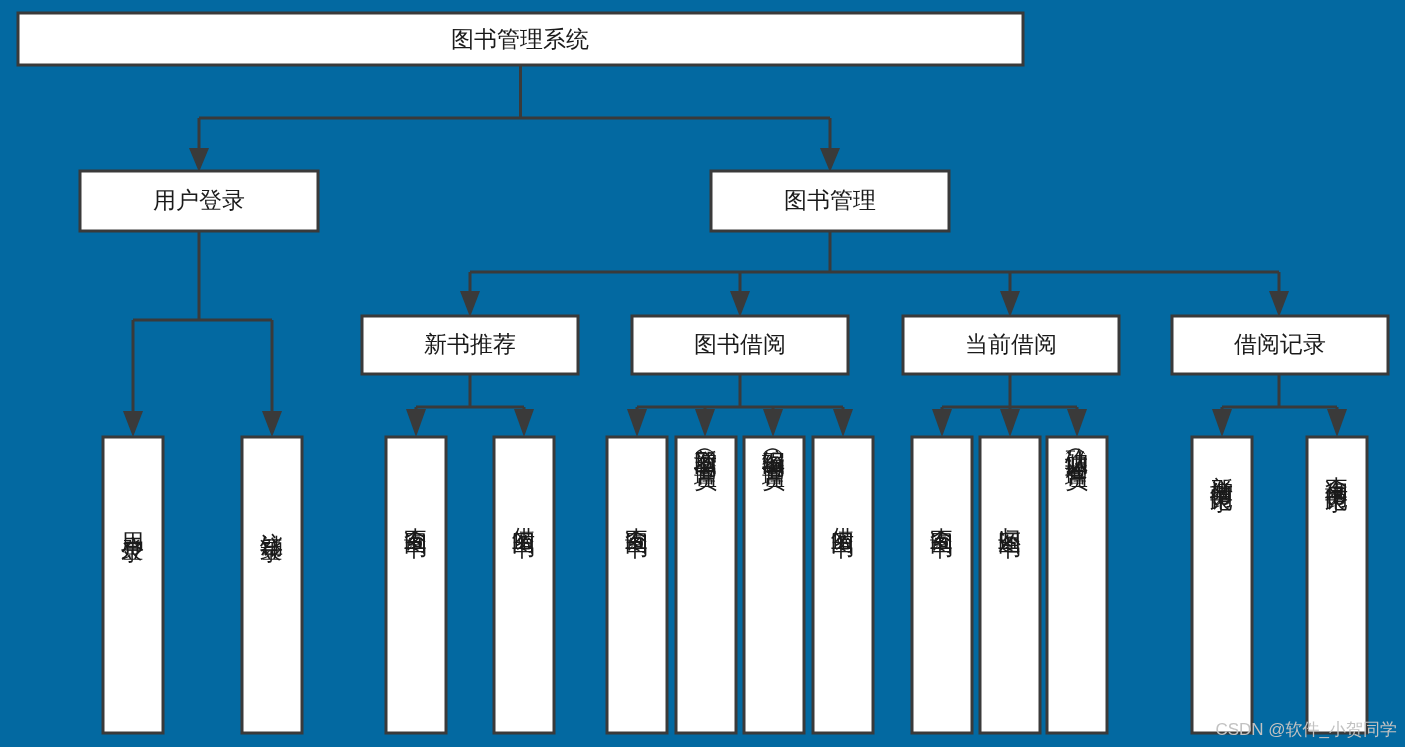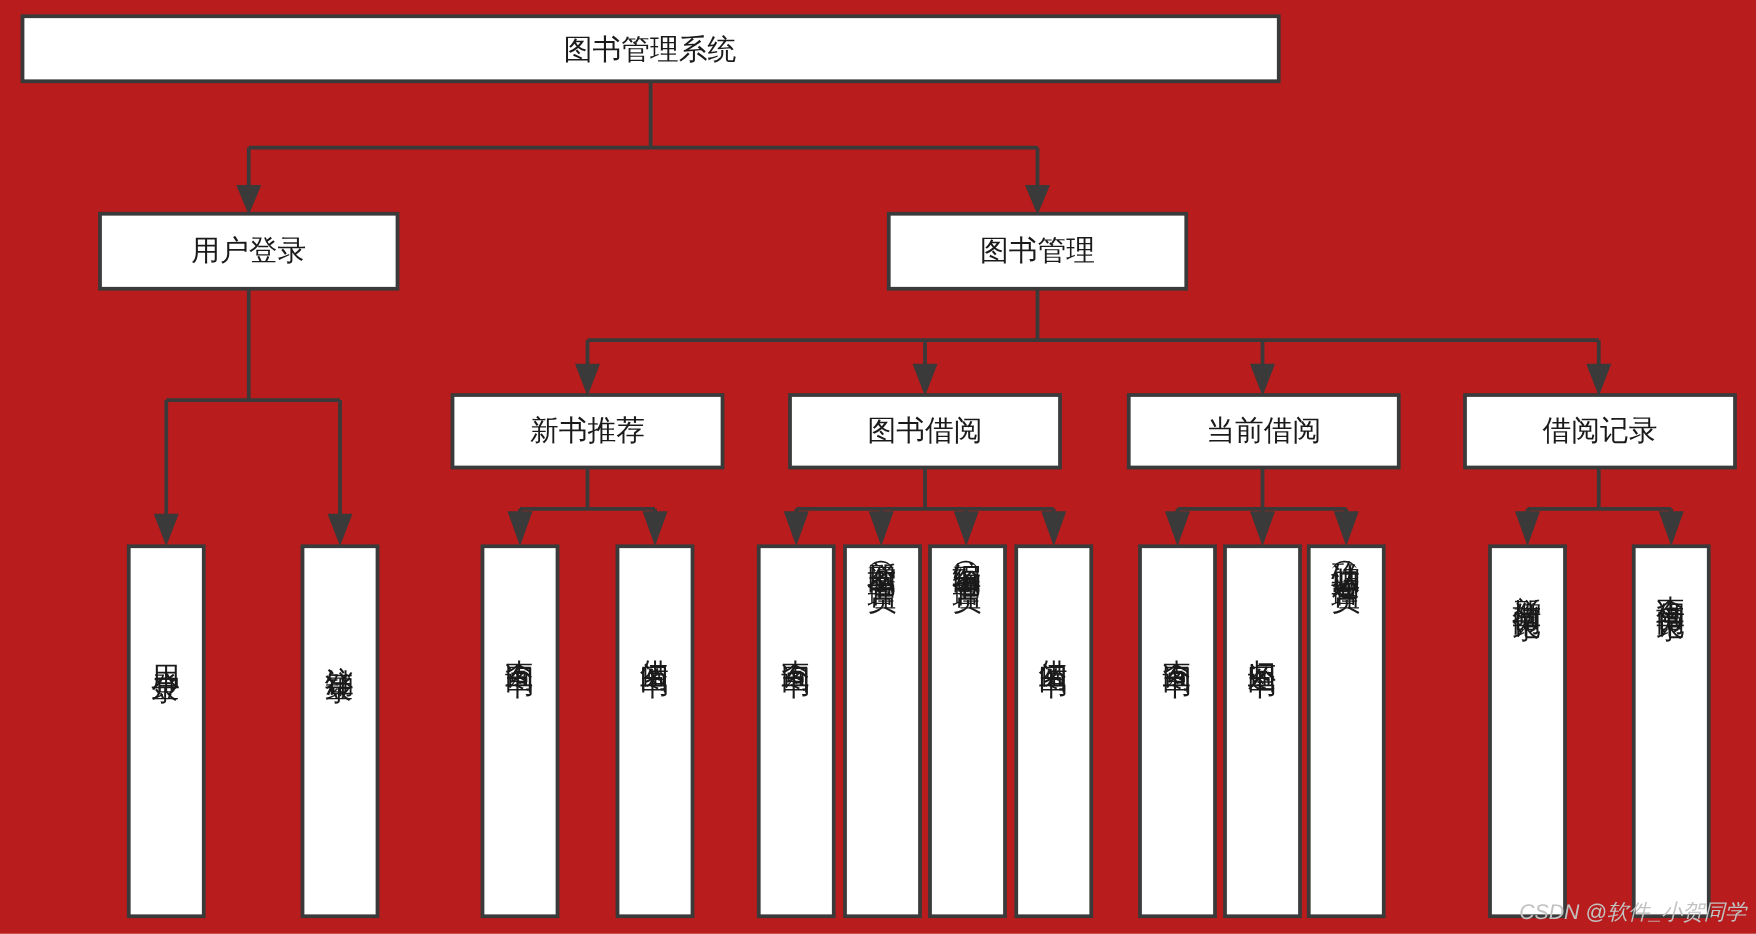--- a/index.html
+++ b/index.html
@@ -10,21 +10,21 @@
   body {
     width: 1405px;
     height: 747px;
     font-family: "Liberation Sans", "DejaVu Sans", sans-serif;
     overflow: hidden;
   }
   #diagram-root {
     position: relative;
     width: 1405px;
     height: 747px;
-    background: #b91c1c;
+    background: #0369a1;
   }
   svg.flow {
     position: absolute;
     top: 0;
     left: 0;
     width: 1405px;
     height: 747px;
   }
   .node-box {
     fill: #ffffff;
@@ -60,21 +60,20 @@
   .watermark {
     position: absolute;
     right: 8px;
     bottom: 6px;
     font-family: "Liberation Sans", "DejaVu Sans", sans-serif;
     font-size: 17px;
     color: #c2c2c2;
     white-space: nowrap;
     pointer-events: none;
     user-select: none;
-    font-style: italic;
   }
 </style>
 </head>
 <body>
 
 <div id="diagram-root">
 
   <svg class="flow" viewBox="0 0 1405 747">
 
     <g>

